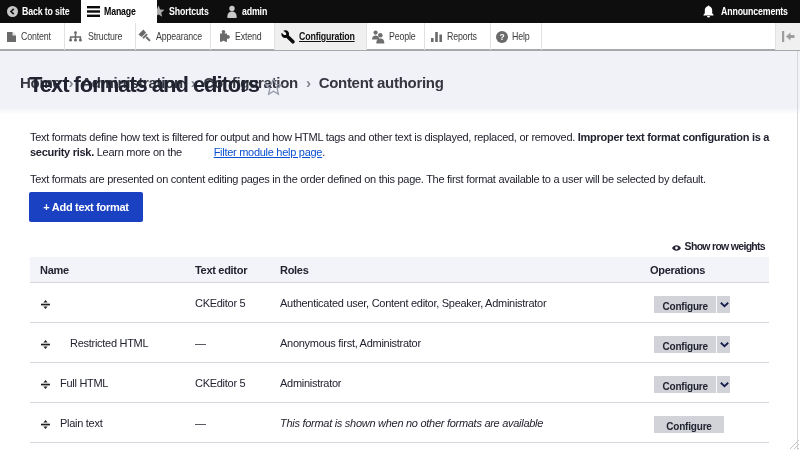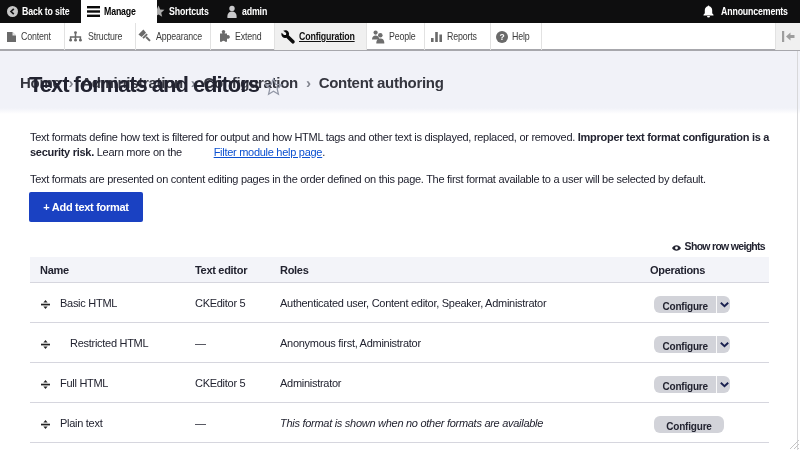--- a/index.html
+++ b/index.html
@@ -46,21 +46,21 @@
 
 #thead { position:absolute; left:30px; top:257px; width:739px; height:26px;
   background:#f3f4f9; border-bottom:1px solid #d6d6de; }
 #thead span { position:absolute; top:0; height:26px; line-height:26px; font-size:11px;
   font-weight:bold; letter-spacing:-0.3px; color:#222330; }
 .trow { position:absolute; left:30px; width:739px; height:40px; border-bottom:1px solid #d6d6de; }
 .trow .c { position:absolute; top:0; height:40px; line-height:40px; font-size:11px;
   letter-spacing:-0.28px; color:#222330; white-space:nowrap; }
 .dragicon { position:absolute; left:11px; top:17px; }
 .dropbtn { position:absolute; left:624px; top:13px; height:17px; background:#d2d3d9;
-  border-radius:6px; }
+  border-radius:0; }
 .dropbtn .lbl { display:inline-block; height:17px; line-height:17px; padding:0 8.5px;
   font-size:10px; font-weight:bold; letter-spacing:-0.2px; color:#222330; }
 .dropbtn .dd { display:inline-block; vertical-align:top; width:13.5px; height:17px;
   border-left:1.5px solid #fafafa; position:relative; }
 #edgeline { position:absolute; left:797px; top:51px; width:1px; height:399px; background:#d8d8da; }
 </style>
 </head>
 <body>
 
 <div id="topbar">
@@ -194,21 +194,20 @@
   <span style="left:165px">Text editor</span>
   <span style="left:250px">Roles</span>
   <span style="left:620px">Operations</span>
 </div>
 <div class="trow" style="top:283px">
   <svg class="dragicon" width="9" height="9" viewBox="0 0 9 9">
       <path d="M4.5 0 L6.6 2.6 L2.4 2.6 Z" fill="#222"></path>
       <rect y="3.7" width="9" height="1.7" fill="#222"></rect>
       <path d="M4.5 9 L6.6 6.4 L2.4 6.4 Z" fill="#222"></path>
     </svg>
-  <span class="c" style="left:30px">Basic HTML</span>
   <span class="c" style="left:165px">CKEditor 5</span>
   <span class="c" style="left:250px">Authenticated user, Content editor, Speaker, Administrator</span>
   <div class="dropbtn"><span class="lbl">Configure</span><span class="dd"><svg style="position:absolute;left:3px;top:6px" width="9" height="6" viewBox="0 0 9 6">
           <path d="M0.8 0.8 L4.5 4.2 L8.2 0.8" stroke="#1a2150" stroke-width="1.9" fill="none"></path>
         </svg></span></div>
 </div>
 <div class="trow" style="top:323px">
   <svg class="dragicon" width="9" height="9" viewBox="0 0 9 9">
       <path d="M4.5 0 L6.6 2.6 L2.4 2.6 Z" fill="#222"></path>
       <rect y="3.7" width="9" height="1.7" fill="#222"></rect>

